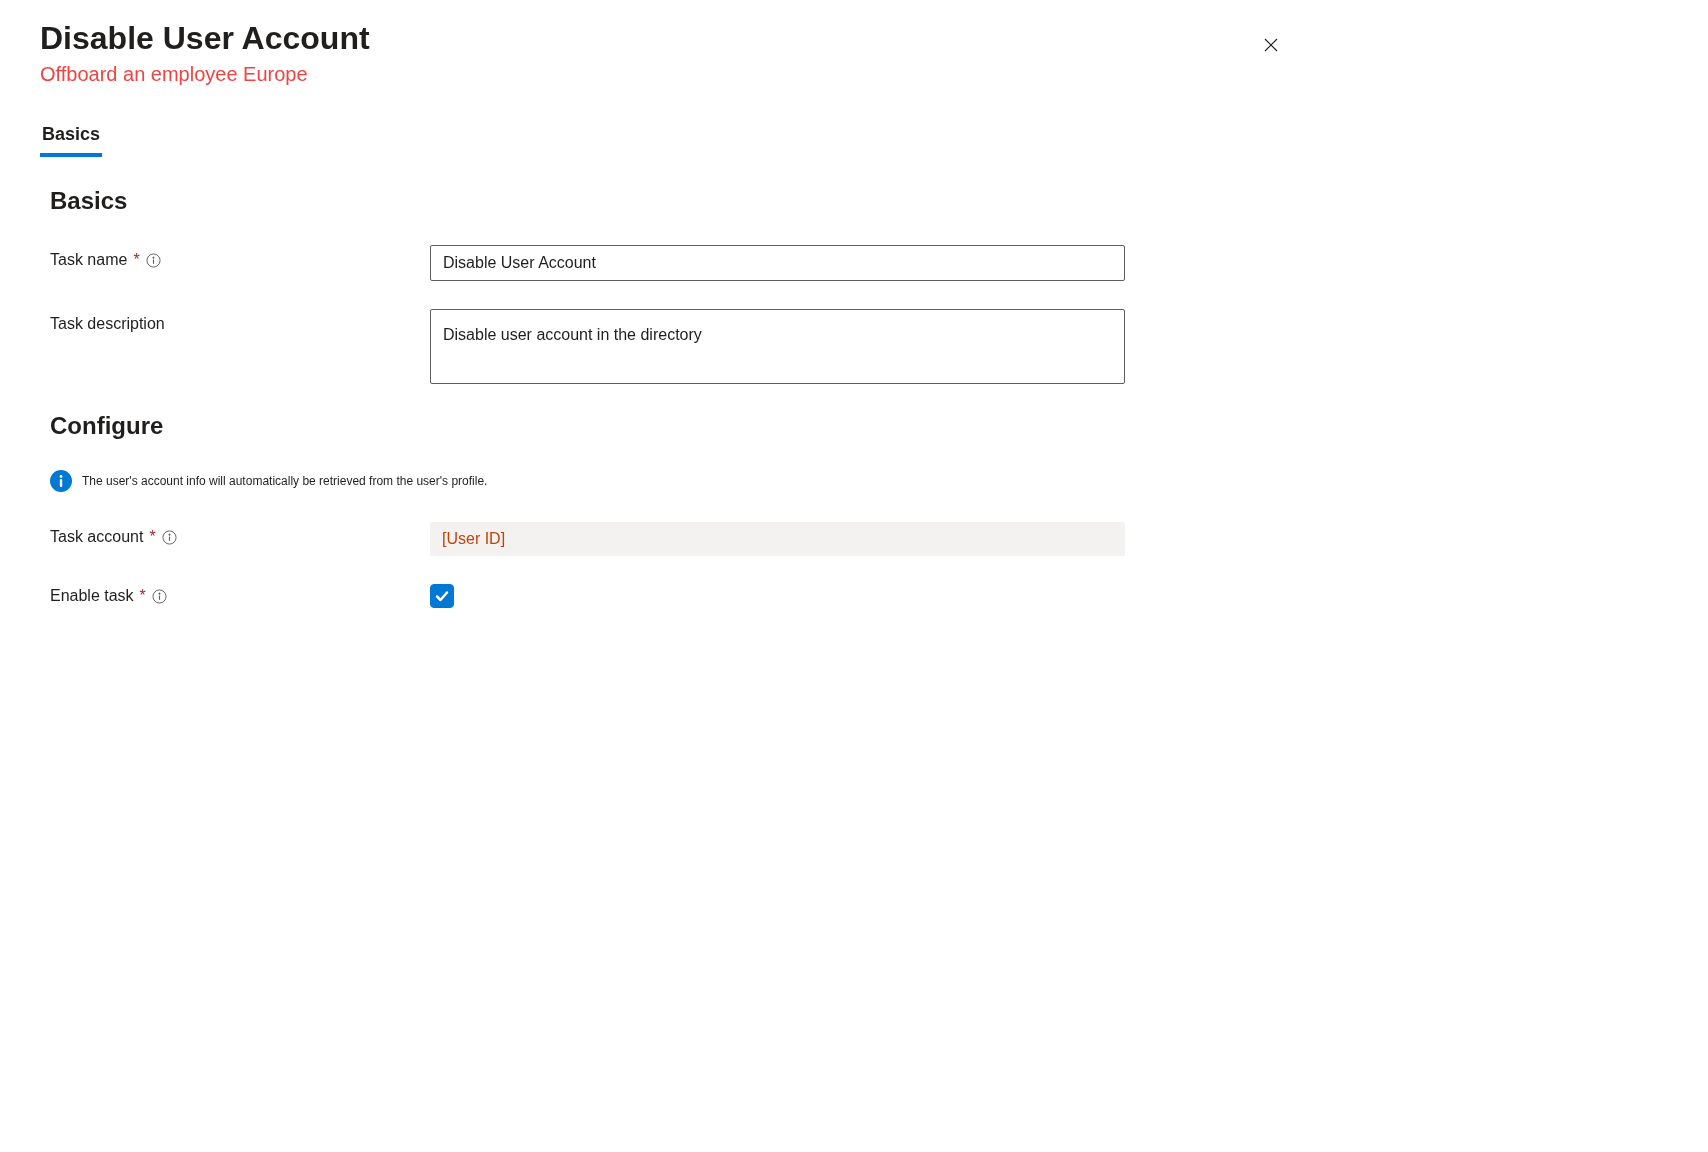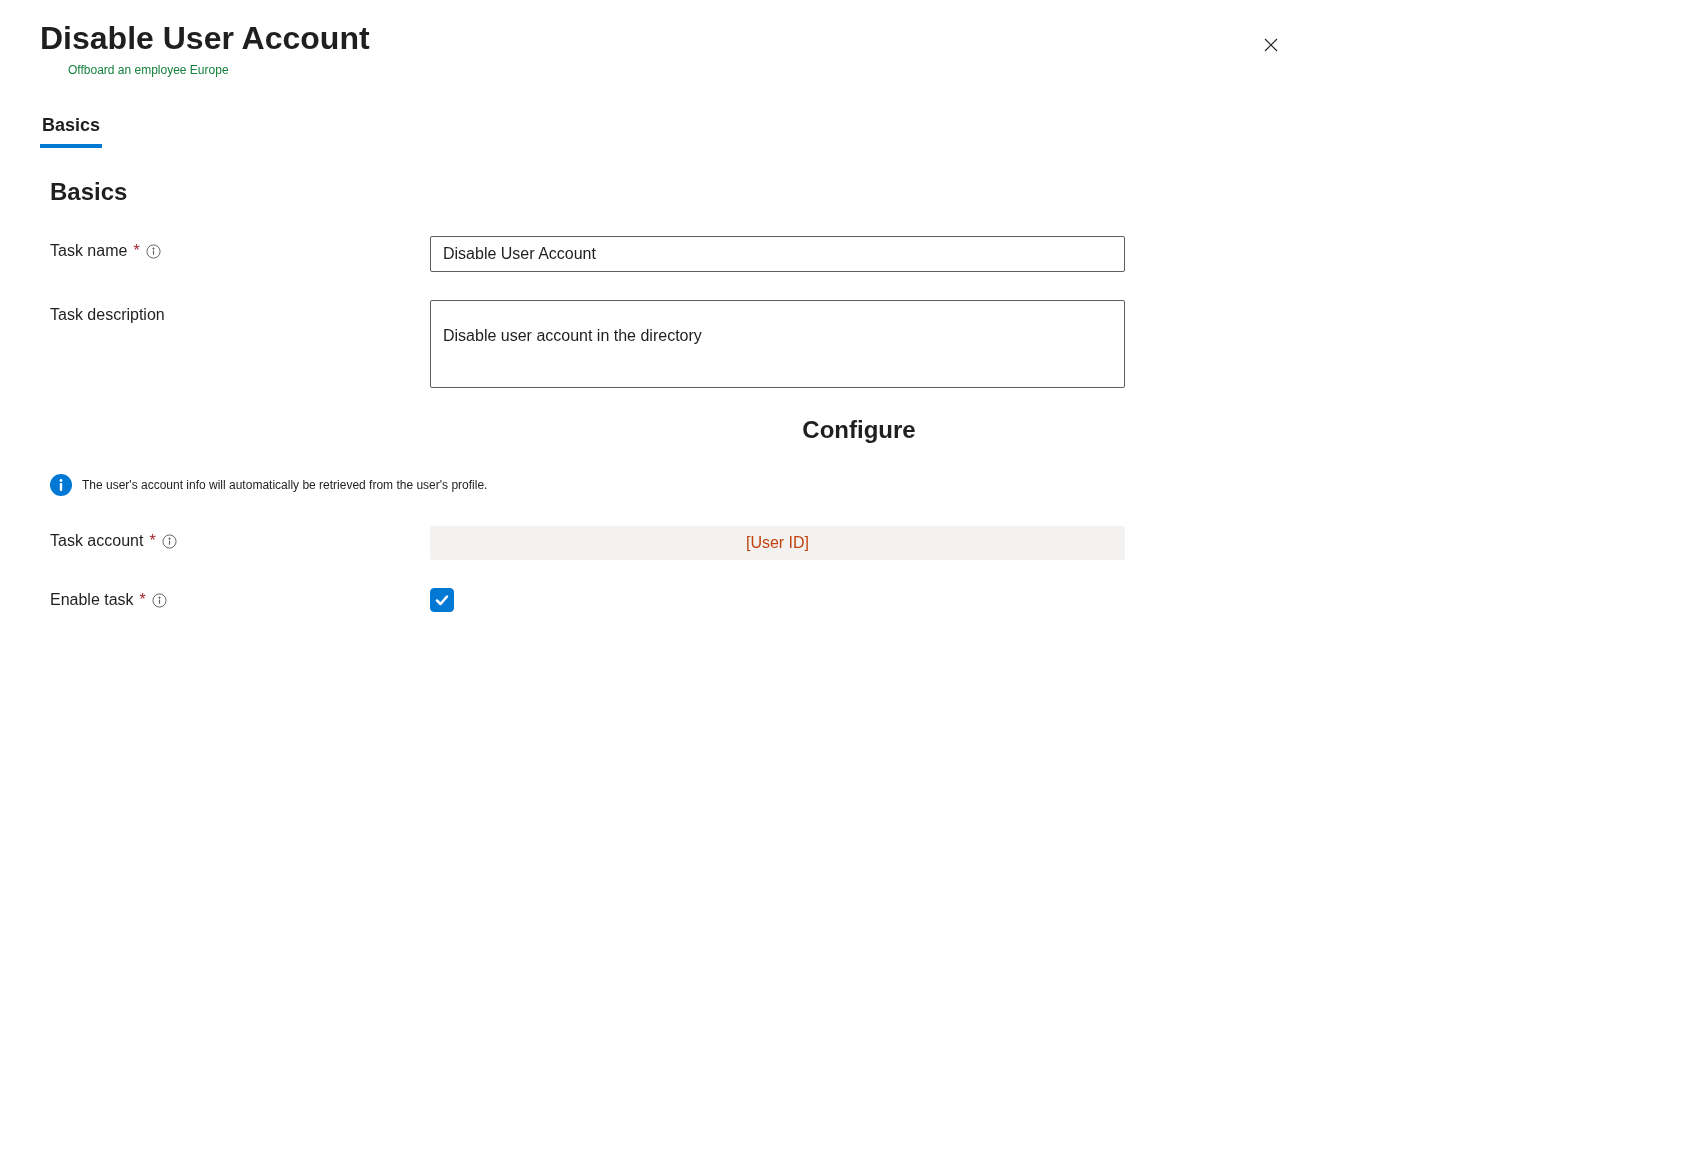--- a/index.html
+++ b/index.html
@@ -20,23 +20,22 @@
       align-items: flex-start;
       margin-bottom: 30px;
     }
     .title-block h1 {
       font-size: 32px;
       font-weight: 600;
       color: #201f1e;
       margin-bottom: 6px;
     }
     .subtitle {
-      font-size: 12px;
-      color: #15803d;
-      margin-left: 28px;
+      font-size: 20px;
+      color: #ef4444;
     }
     .close-btn {
       background: none;
       border: none;
       cursor: pointer;
       padding: 8px;
       color: #201f1e;
       margin-right: 380px;
       margin-top: 8px;
     }
@@ -98,22 +97,22 @@
       width: 695px;
       padding: 8px 12px;
       font-size: 16px;
       border: 1px solid #605e5c;
       border-radius: 2px;
       font-family: inherit;
       color: #201f1e;
     }
     .text-area {
       width: 695px;
-      height: 88px;
-      padding: 26px 12px;
+      height: 75px;
+      padding: 16px 12px;
       font-size: 16px;
       border: 1px solid #605e5c;
       border-radius: 2px;
       font-family: inherit;
       color: #201f1e;
       resize: none;
     }
     .readonly-field {
       width: 695px;
       padding: 8px 12px;
@@ -166,21 +165,20 @@
     .checkbox.checked {
       background: #0078d4;
       border-color: #0078d4;
     }
     .checkbox.checked svg {
       width: 16px;
       height: 16px;
     }
     .configure-section {
       margin-top: 10px;
-      text-align: center;
     }
   </style>
 </head>
 <body>
 
 <div class="header">
   <div class="title-block">
     <h1>Disable User Account</h1>
     <div class="subtitle">Offboard an employee Europe</div>
   </div>

